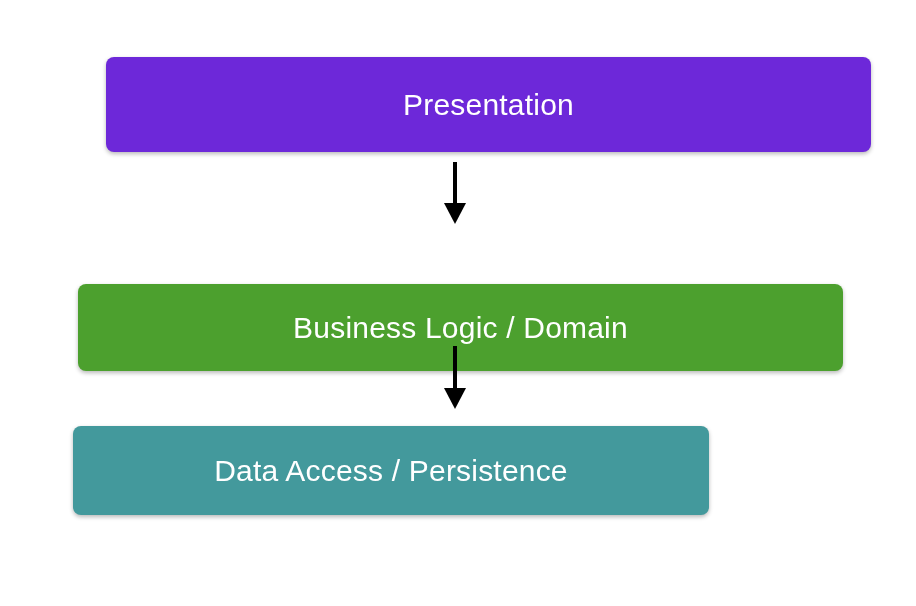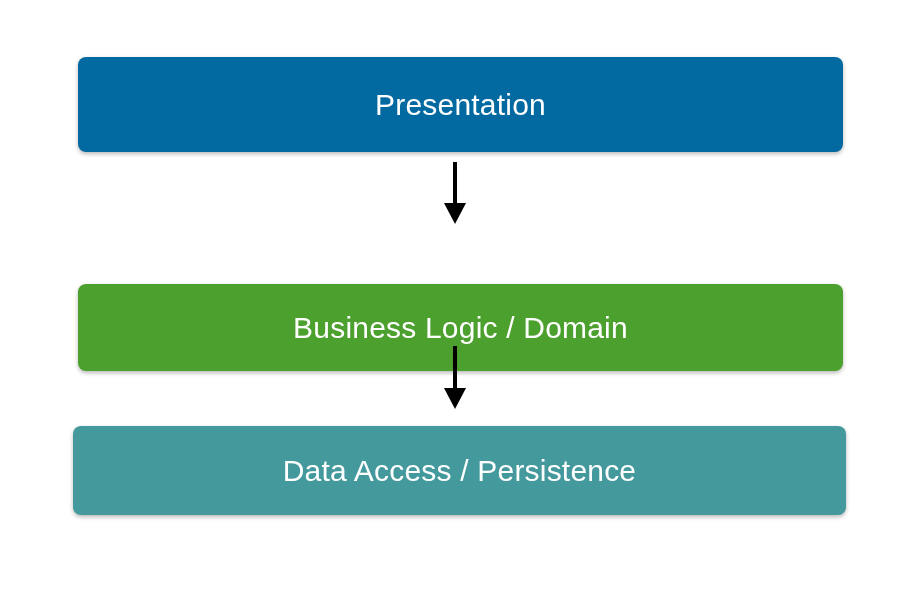--- a/index.html
+++ b/index.html
@@ -56,21 +56,21 @@
   #box-business-logic {
     left: 78px;
     top: 243px;
     width: 765px;
     height: 87px;
     margin-top: 41px;
   }
   #box-data-access {
     left: 73px;
     top: 426px;
-    width: 773px;
+    width: 636px;
     height: 89px;
   }
 
   
   .connector-arrow {
     position: absolute;
     left: 435px;
     width: 40px;
   }
   #arrow-presentation-to-business {
@@ -85,21 +85,21 @@
     display: block;
     width: 40px;
     height: 100%;
   }
 </style>
 </head>
 <body>
 
 <div id="diagram-canvas" style="background-color: rgb(255, 255, 255);">
 
-  <div class="layer-box" id="box-presentation" style="background-color: #0369a1;">
+  <div class="layer-box" id="box-presentation" style="background-color: #6d28d9; margin-left: 28px;">
     <span class="layer-label" style="color: rgb(255, 255, 255);">Presentation</span>
   </div>
 
   <div class="connector-arrow" id="arrow-presentation-to-business">
     <svg viewBox="0 0 40 62" preserveAspectRatio="none">
       <line x1="20" y1="0" x2="20" y2="44" stroke="#000000" stroke-width="4"></line>
       <polygon points="9,41 31,41 20,62" fill="#000000"></polygon>
     </svg>
   </div>
 

